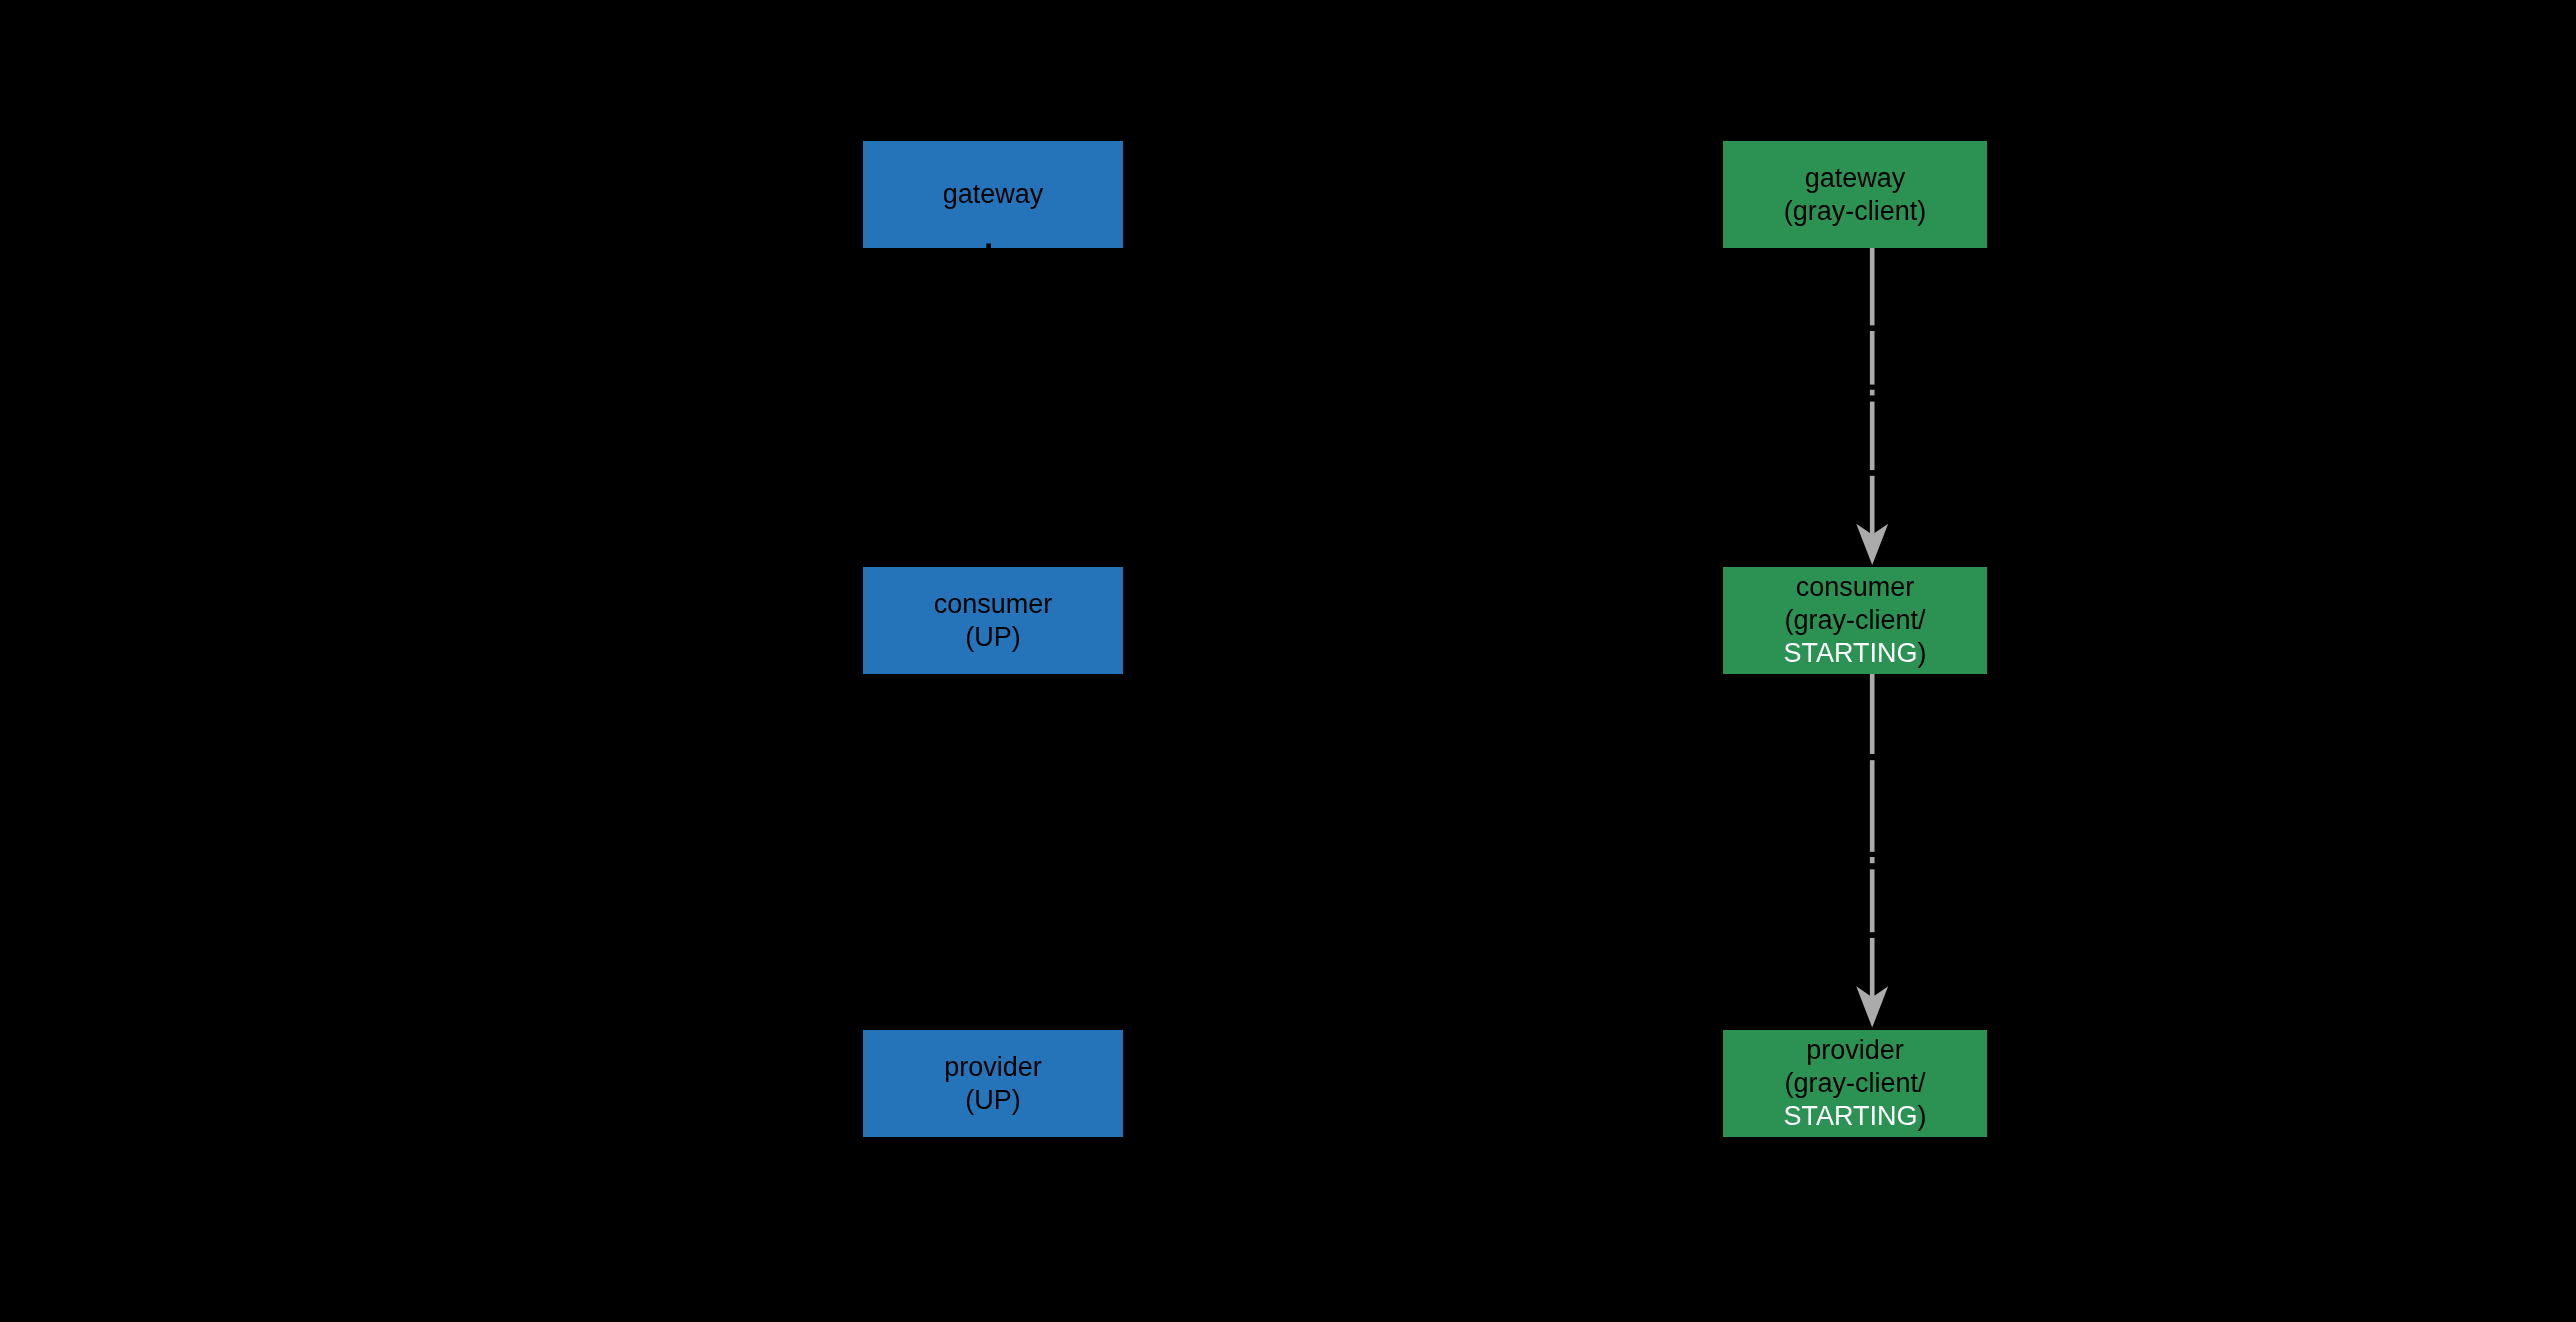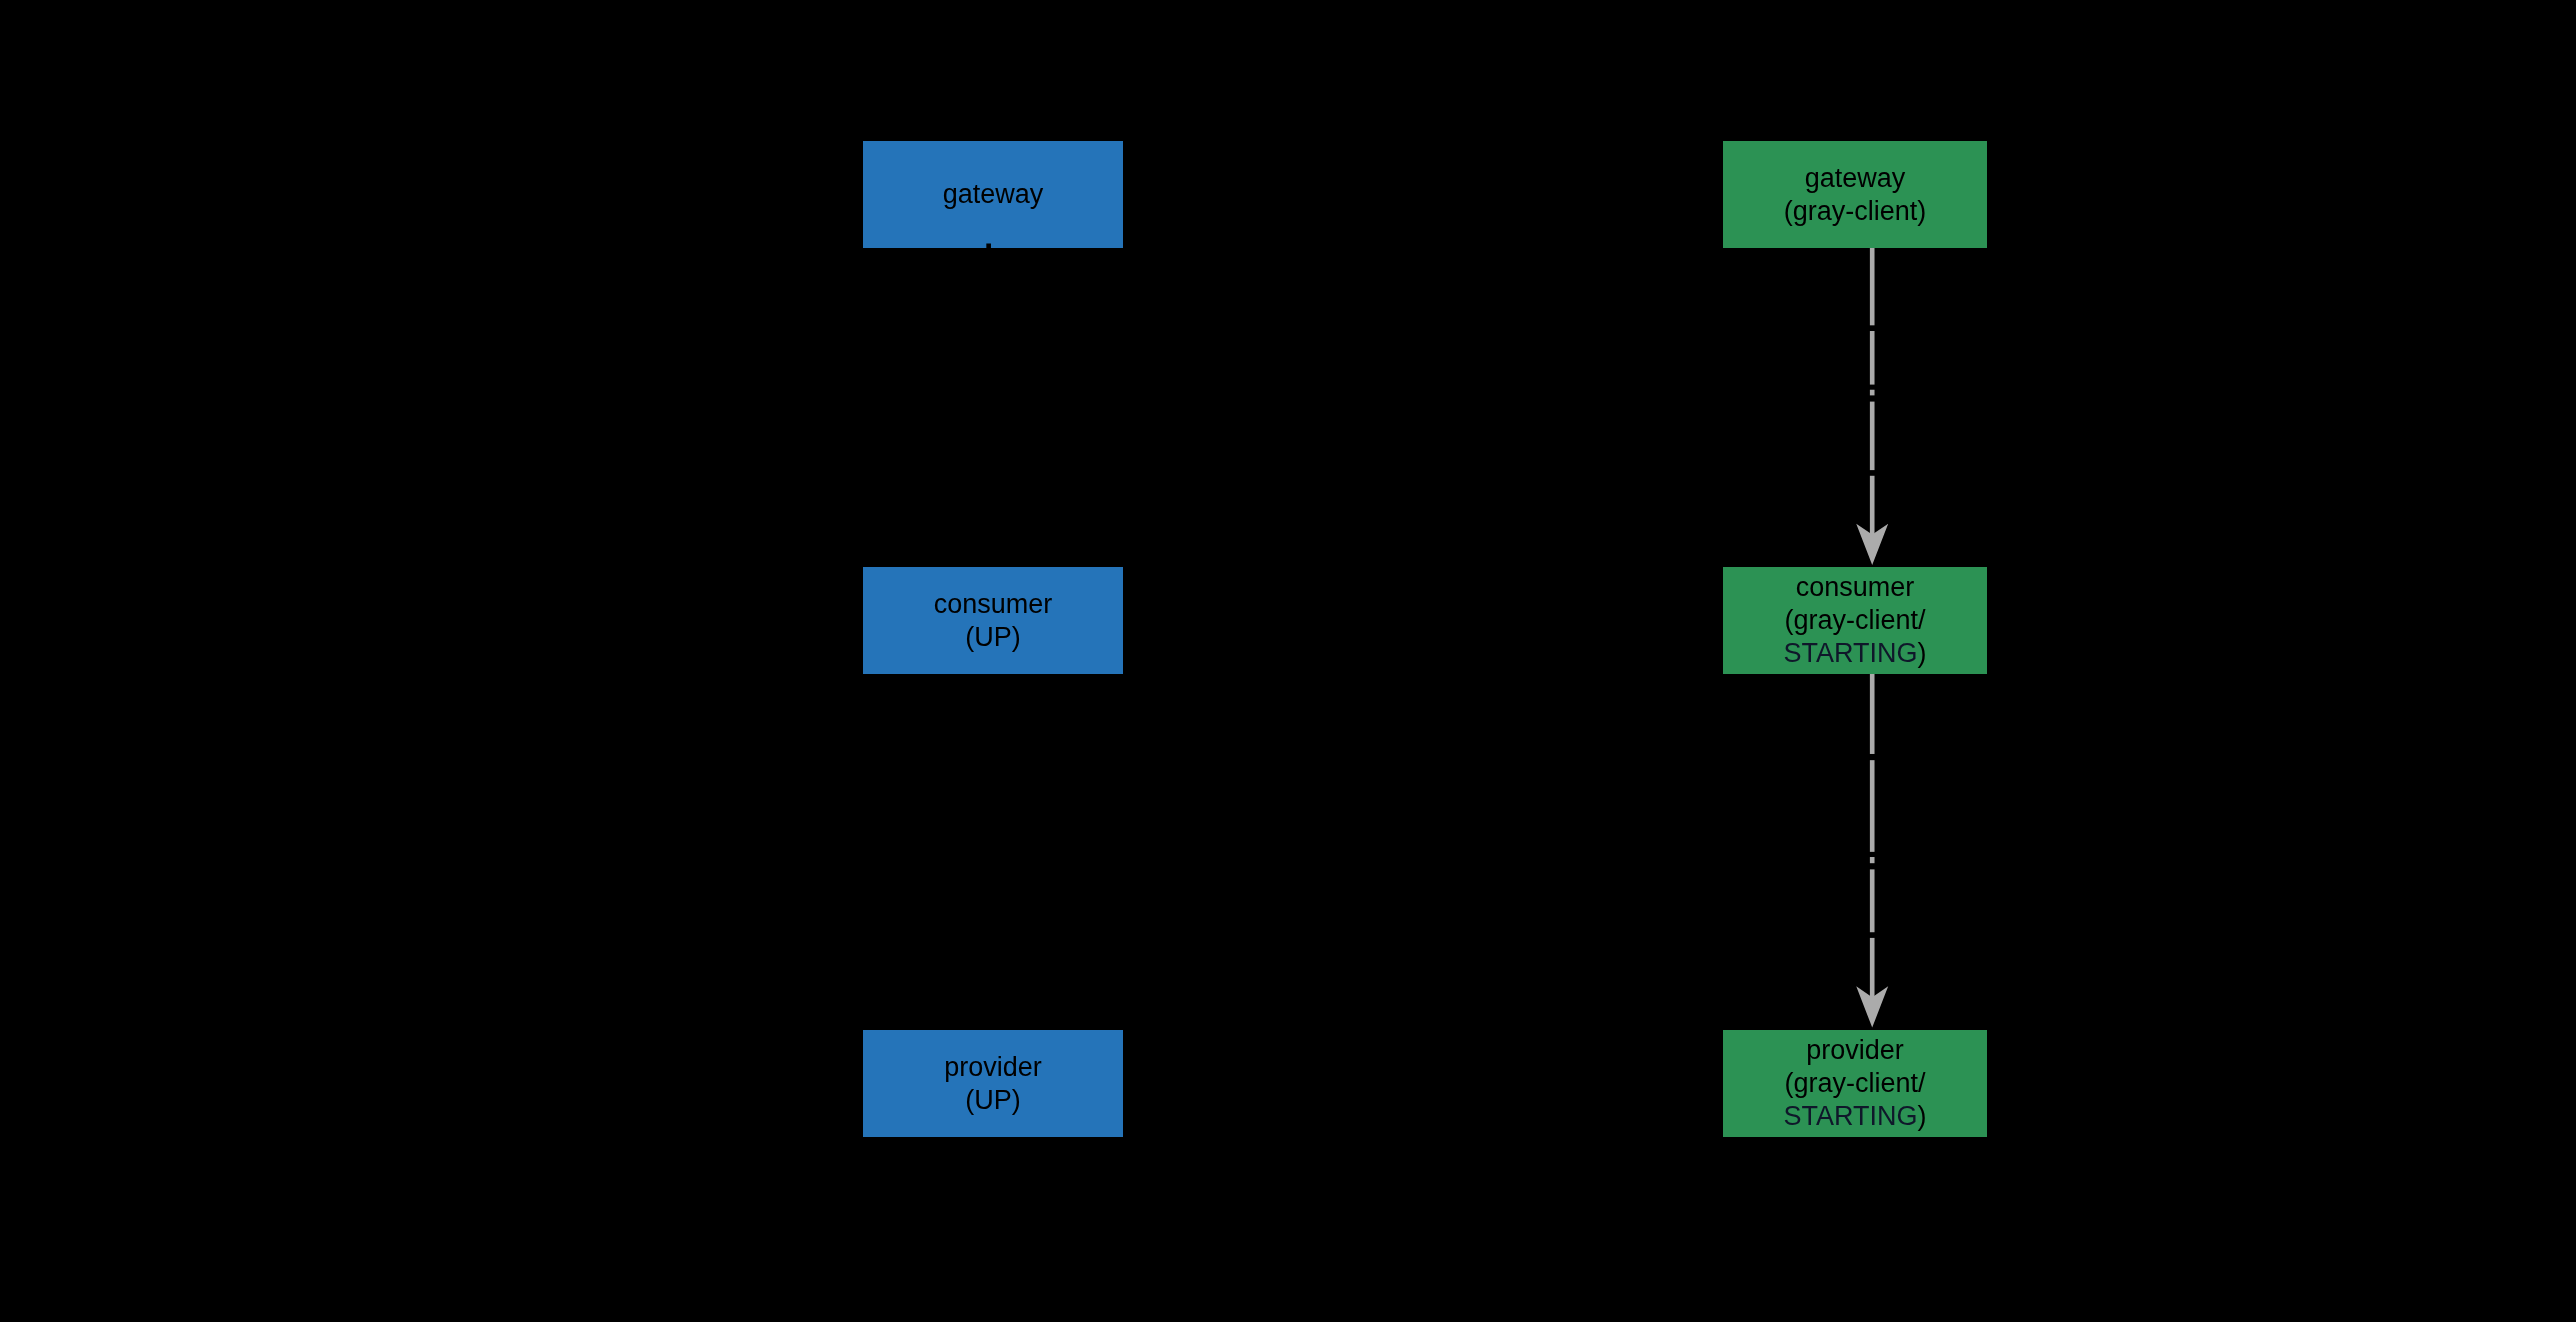--- a/index.html
+++ b/index.html
@@ -26,21 +26,21 @@
     font-size: 27px;
     line-height: 33px;
     height: 107px;
   }
   .node .ln { display: block; white-space: nowrap; }
   .node-blue  { background: #2574B9; left: 863px; width: 260px; }
   .node-green { background: #2C9254; left: 1723px; width: 264px; }
   .row1 { top: 141px; }
   .row2 { top: 567px; }
   .row3 { top: 1030px; }
-  .status-red { color: #0f172a; }
+  .status-red { color: #ffffff; }
   .edges {
     position: absolute;
     left: 0;
     top: 0;
     width: 2696px;
     height: 1323px;
     pointer-events: none;
   }
 </style>
 </head>

